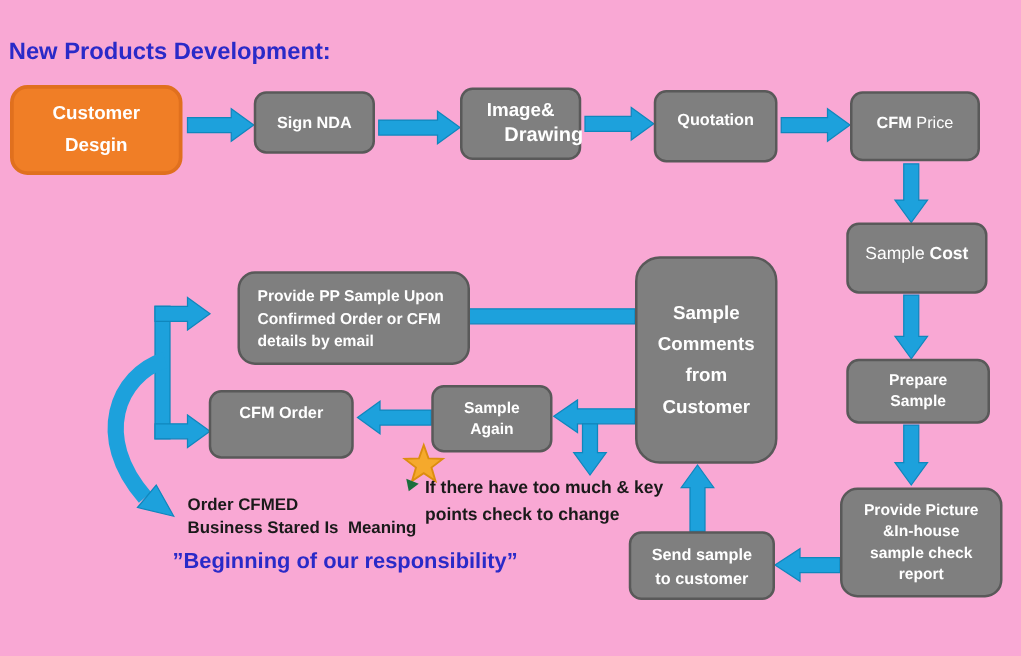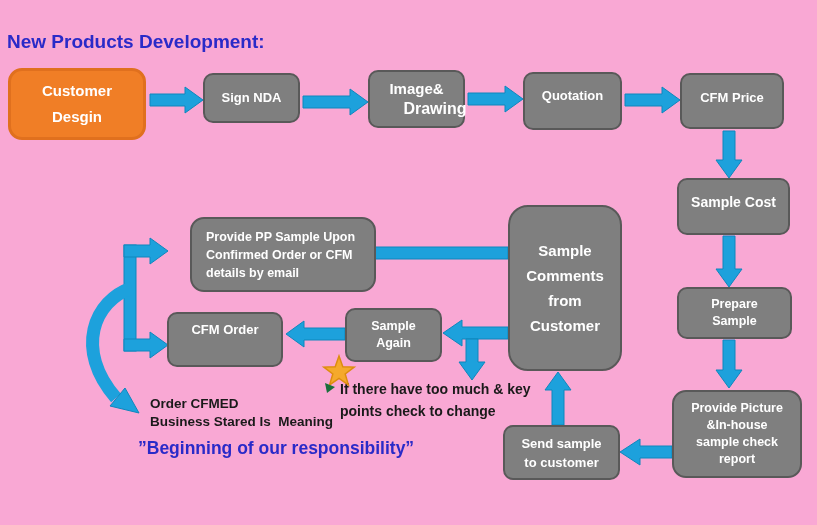--- a/index.html
+++ b/index.html
@@ -24,21 +24,21 @@
   #quotation-box{left:523px;top:72px;width:99px;height:58px;padding-bottom:10px;}
   #cfmprice-box{left:680px;top:73px;width:104px;height:56px;padding-bottom:6px;}
   #samplecost-box{left:677px;top:178px;width:113px;height:57px;font-size:14px;padding-bottom:10px;}
   #preparesample-box{left:677px;top:287px;width:115px;height:52px;font-size:12.5px;line-height:17px;}
   #providepicture-box{left:672px;top:390px;width:130px;height:88px;border-radius:14px;font-size:12.5px;line-height:17px;}
   #sendsample-box{left:503px;top:425px;width:117px;height:55px;line-height:19px;}
   #samplecomments-box{left:508px;top:205px;width:114px;height:166px;border-radius:20px;font-size:15px;line-height:25px;}
   #providepp-box{left:165px;top:217px;width:186px;height:75px;border-radius:14px;font-size:12.5px;line-height:18px;align-items:flex-start;text-align:left;padding-left:14px;margin-left:25px;}
   #cfmorder-box{left:167px;top:312px;width:116px;height:55px;padding-bottom:20px;}
   #sampleagain-box{left:345px;top:308px;width:97px;height:54px;line-height:17px;font-size:12.5px;}
-  .normal-part{font-weight:bold;}
+  .normal-part{font-weight:normal;}
   .txt{position:absolute;z-index:3;color:#1a1a1a;font-weight:bold;}
   #page-title{left:7px;top:31px;font-size:19px;color:#2a2ac8;z-index:3;}
   #change-note{left:340px;top:379px;font-size:14px;line-height:21.5px;}
   #order-note{left:150px;top:395px;font-size:13.5px;line-height:17.5px;}
   #responsibility-note{left:138px;top:438px;font-size:17.5px;color:#2a2ac8;}
   svg{display:block;}
   .toplayer{z-index:4;pointer-events:none;}
   .arrowlayer{z-index:1;}
 </style>
 </head>

